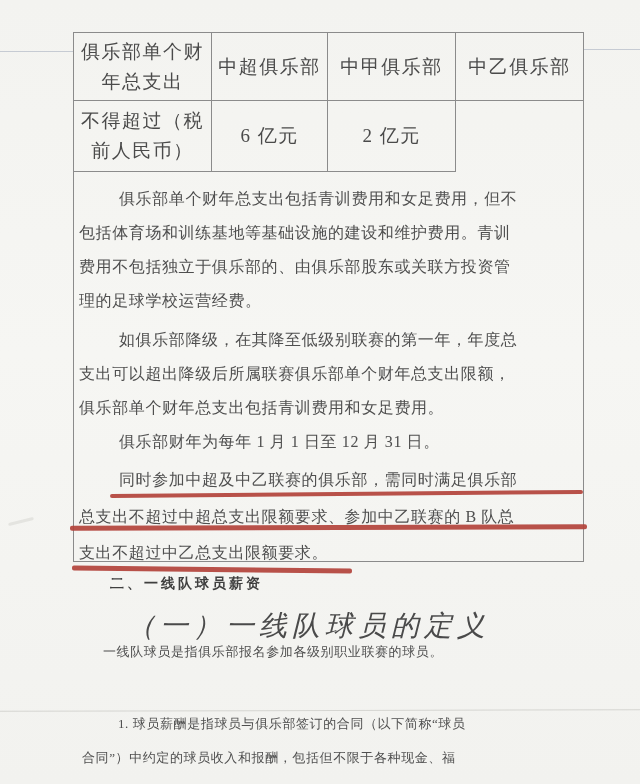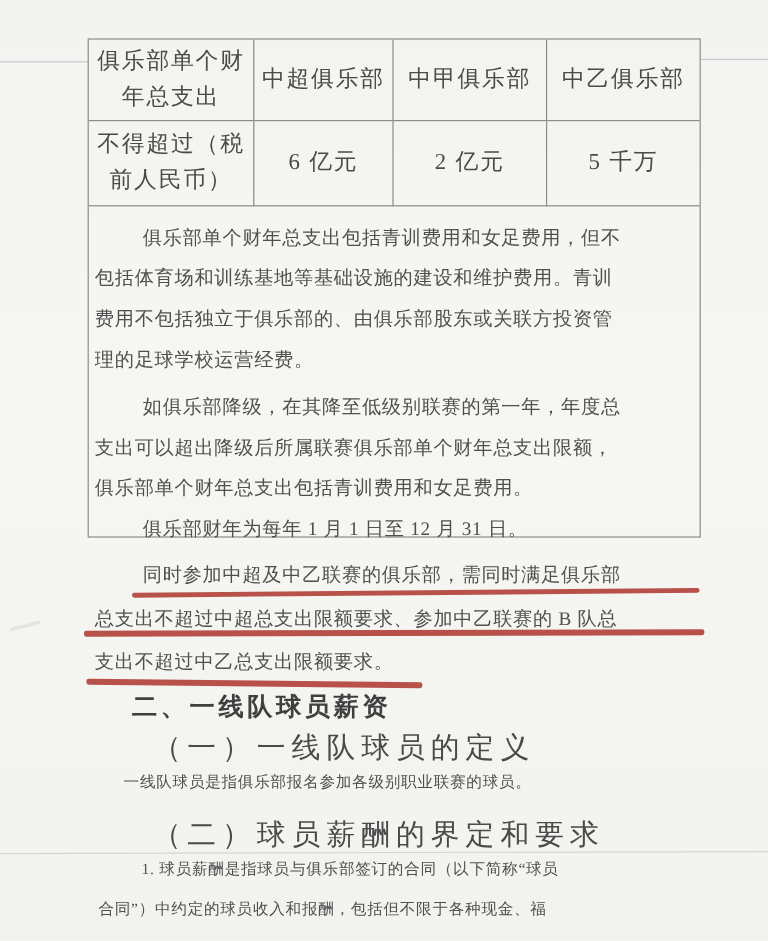--- a/index.html
+++ b/index.html
@@ -11,21 +11,21 @@
     color:#4c4c4c;
     overflow:hidden;
   }
   
   .faint{position:absolute;height:1px;background:#c6cbd3;}
   .faint-bottom{position:absolute;height:1px;background:#d5d5d1;transform:rotate(-0.15deg);}
   .artifact{position:absolute;width:26px;height:3px;background:#e4e4e0;transform:rotate(-14deg);border-radius:2px;}
 
   
   .bigbox{
-    position:absolute;left:73px;top:32px;width:511px;height:416px;
+    position:absolute;left:73px;top:32px;width:511px;height:530px;
     border:1px solid #8b8b8b;box-sizing:border-box;background:transparent;
   }
   .grid{
     display:grid;grid-template-columns:138px 116px 128px 127px;grid-template-rows:68px 71px;
   }
   .cell{
     border-right:1px solid #8b8b8b;border-bottom:1px solid #8b8b8b;
     display:flex;flex-direction:column;align-items:center;justify-content:center;
     font-size:19px;letter-spacing:1.5px;color:#4a4a4a;box-sizing:border-box;
   }
@@ -33,22 +33,22 @@
   .cell .ln{line-height:30px;white-space:nowrap;}
 
   .para{position:absolute;left:0;width:509px;}
   .para .tl{height:34px;line-height:34px;font-size:16px;letter-spacing:0.6px;white-space:nowrap;padding-left:5px;color:#4f4f4f;}
   .para .tl.ind{padding-left:45px;}
   .para.tall .tl{height:36.5px;line-height:36.5px;}
 
   .redline{position:absolute;background:#b2423b;border-radius:2px;opacity:0.92;}
 
   .freeline{position:absolute;white-space:nowrap;font-size:13px;letter-spacing:0.6px;color:#4f4f4f;}
-  .h-bold{font-family:"Liberation Sans","DejaVu Sans",sans-serif;font-weight:700;font-size:21px;letter-spacing:3px;color:#3f3f3f;}
-  .h-kai{font-size:24px;letter-spacing:5px;color:#4a4a4a;}
+  .h-bold{font-family:"Liberation Sans","DejaVu Sans",sans-serif;font-weight:700;font-size:14px;letter-spacing:3px;color:#3f3f3f;}
+  .h-kai{font-size:28px;letter-spacing:5px;color:#4a4a4a;font-style:italic;}
 </style>
 </head>
 <body>
 
 <div class="page">
 
   <div class="faint" style="left:0;top:51px;width:73px;"></div>
   <div class="faint" style="left:584px;top:49px;width:56px;"></div>
   <div class="faint-bottom" style="left:0;top:710px;width:640px;"></div>
   <div class="artifact" style="left:8px;top:520px;"></div>
@@ -72,23 +72,20 @@
       <div class="cell">
         <div class="ln">不得超过（税</div>
         <div class="ln">前人民币）</div>
       </div>
       <div class="cell">
         <div class="ln">6 亿元</div>
       </div>
       <div class="cell">
         <div class="ln">2 亿元</div>
       </div>
-      <div class="cell last">
-        <div class="ln">5 千万</div>
-      </div>
     </div>
 
     <div class="para" style="top:149px;">
       <div class="tl ind">俱乐部单个财年总支出包括青训费用和女足费用，但不</div>
       <div class="tl">包括体育场和训练基地等基础设施的建设和维护费用。青训</div>
       <div class="tl">费用不包括独立于俱乐部的、由俱乐部股东或关联方投资管</div>
       <div class="tl">理的足球学校运营经费。</div>
     </div>
 
     <div class="para" style="top:290px;">
@@ -108,17 +105,16 @@
     </div>
   </div>
 
   <div class="redline" style="left:110px;top:492px;width:473px;height:4px;transform:rotate(-0.5deg);"></div>
   <div class="redline" style="left:70px;top:525px;width:517px;height:5px;transform:rotate(-0.15deg);"></div>
   <div class="redline" style="left:72px;top:567px;width:280px;height:5px;transform:rotate(0.6deg);"></div>
 
   <div class="freeline h-bold" style="left:110px;top:575px;">二、一线队球员薪资</div>
   <div class="freeline h-kai" style="left:127px;top:607px;">（一）一线队球员的定义</div>
   <div class="freeline" style="left:103px;top:643px;">一线队球员是指俱乐部报名参加各级别职业联赛的球员。</div>
-  <div class="freeline h-kai" style="left:127px;top:679px;">（二）球员薪酬的界定和要求</div>
   <div class="freeline" style="left:118px;top:715px;">1. 球员薪酬是指球员与俱乐部签订的合同（以下简称“球员</div>
   <div class="freeline" style="left:82px;top:749px;">合同”）中约定的球员收入和报酬，包括但不限于各种现金、福</div>
 
 </div>
 
 </body></html>

